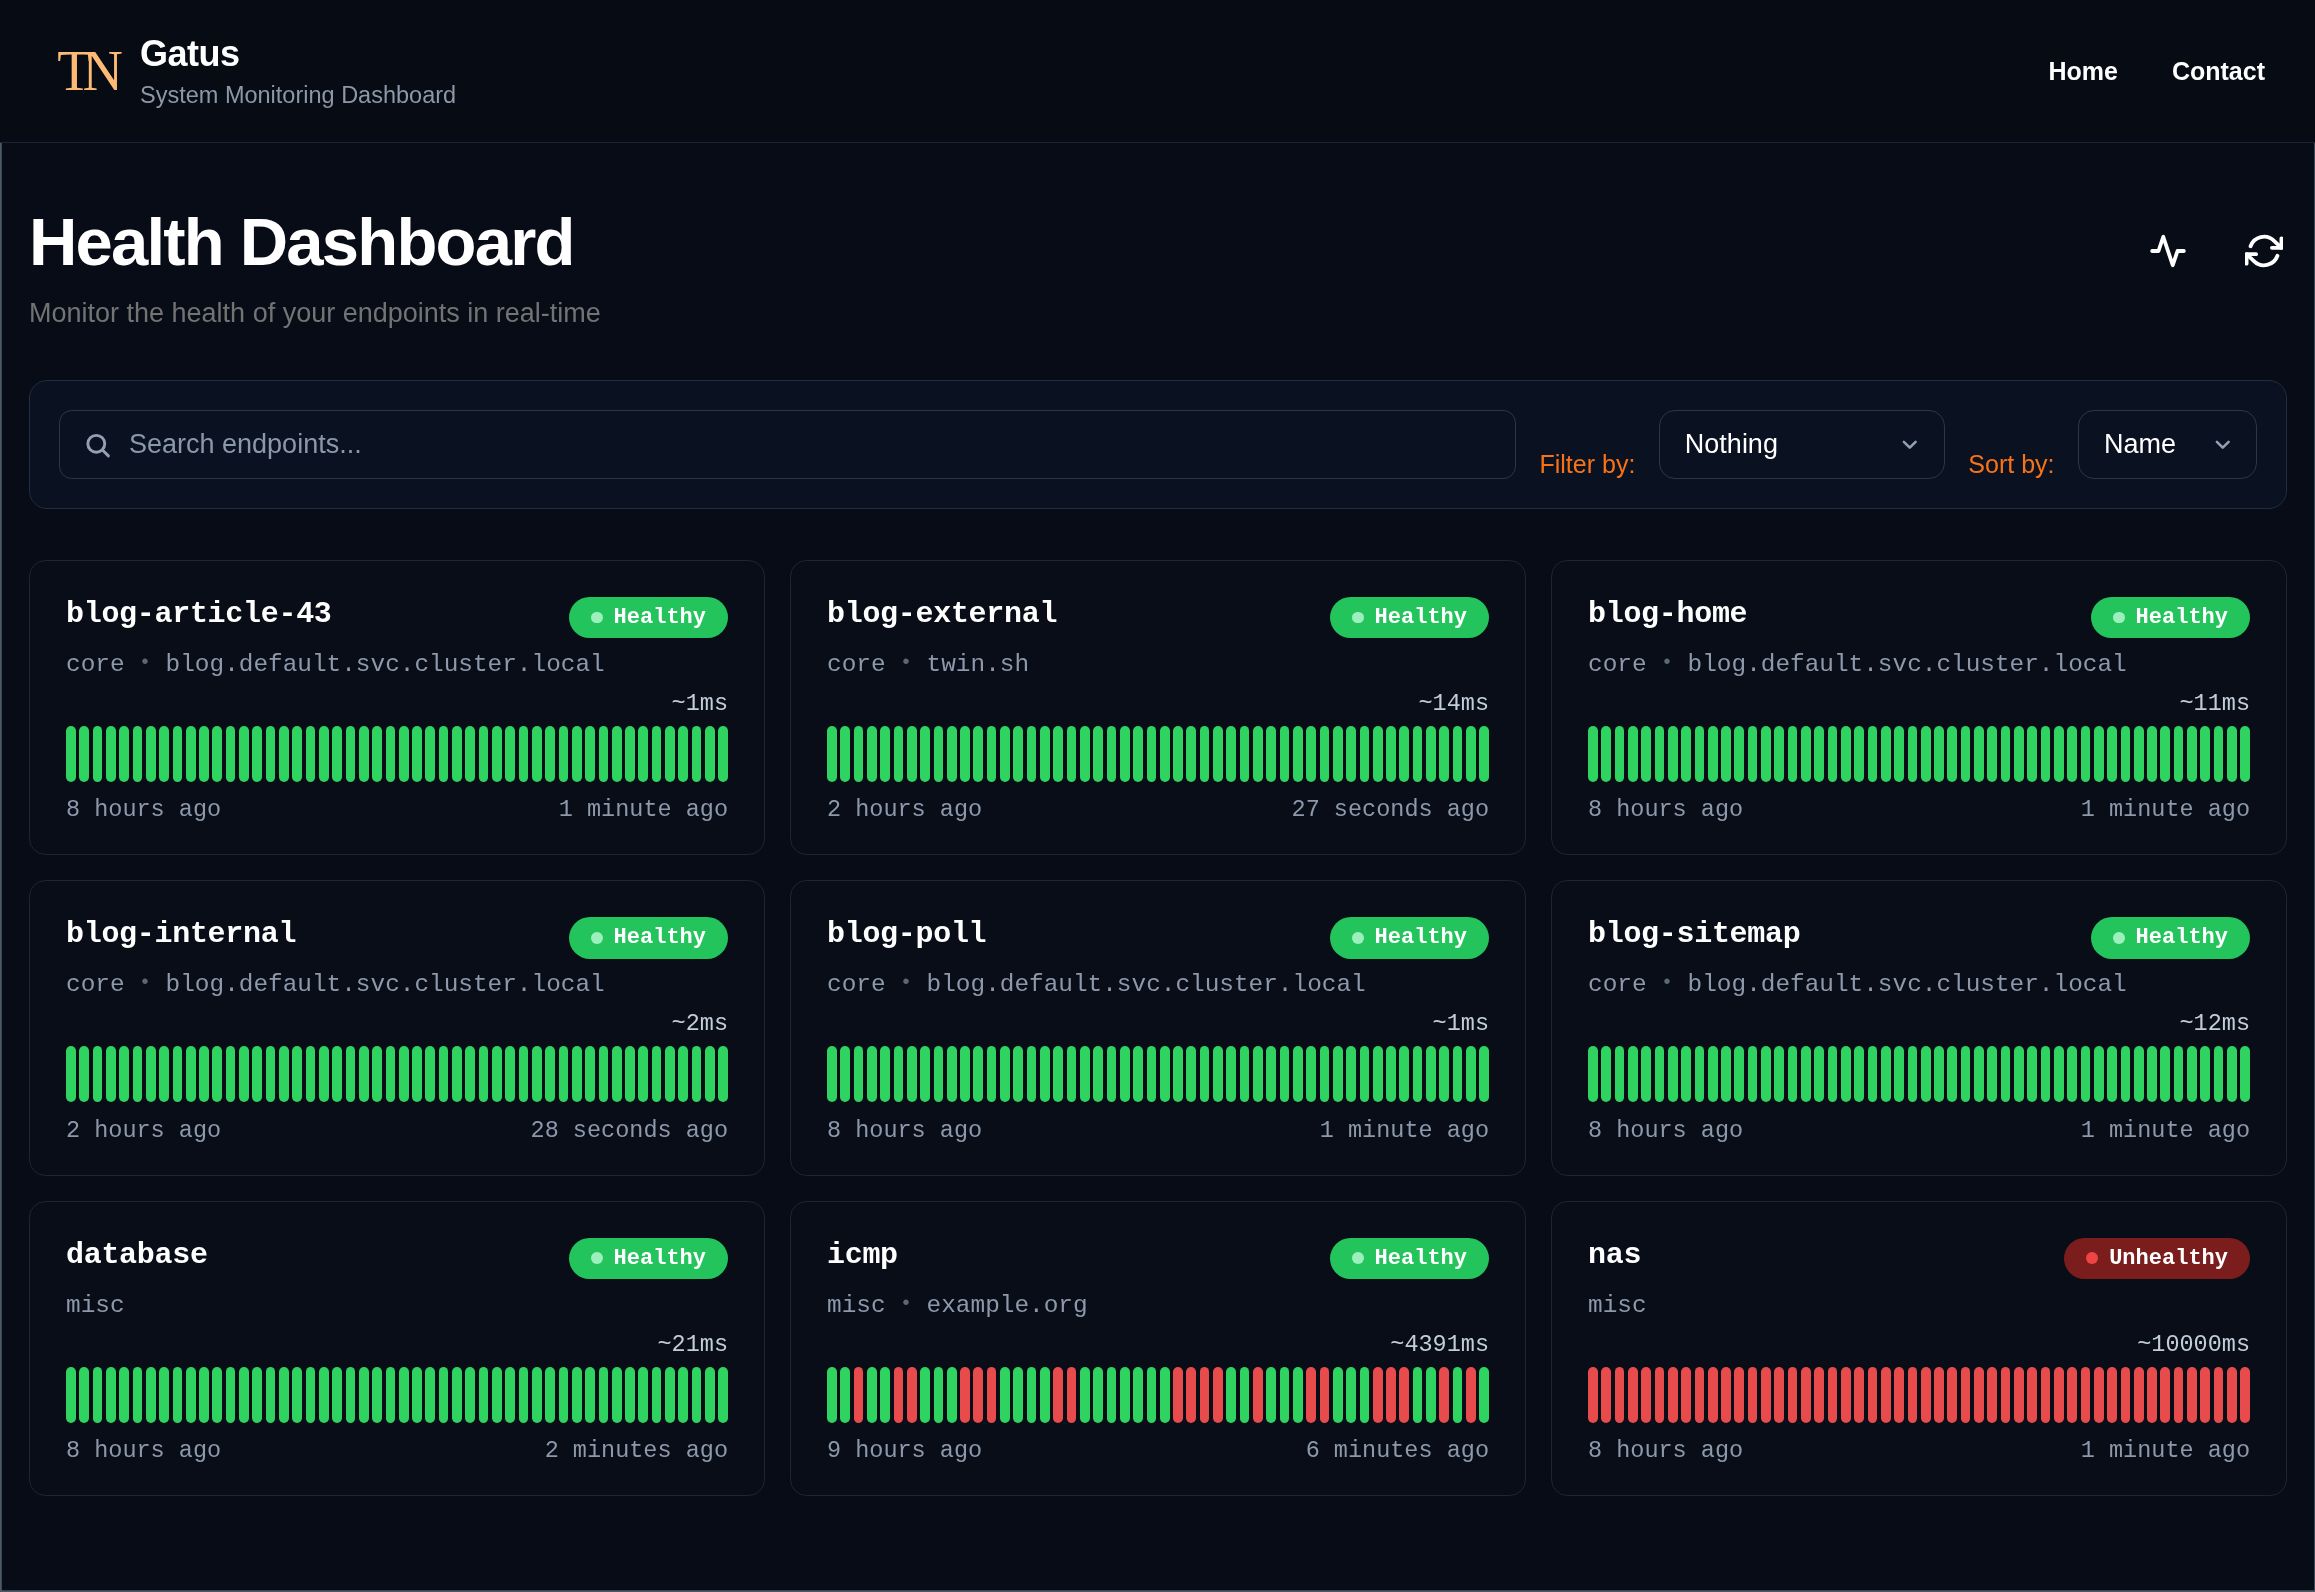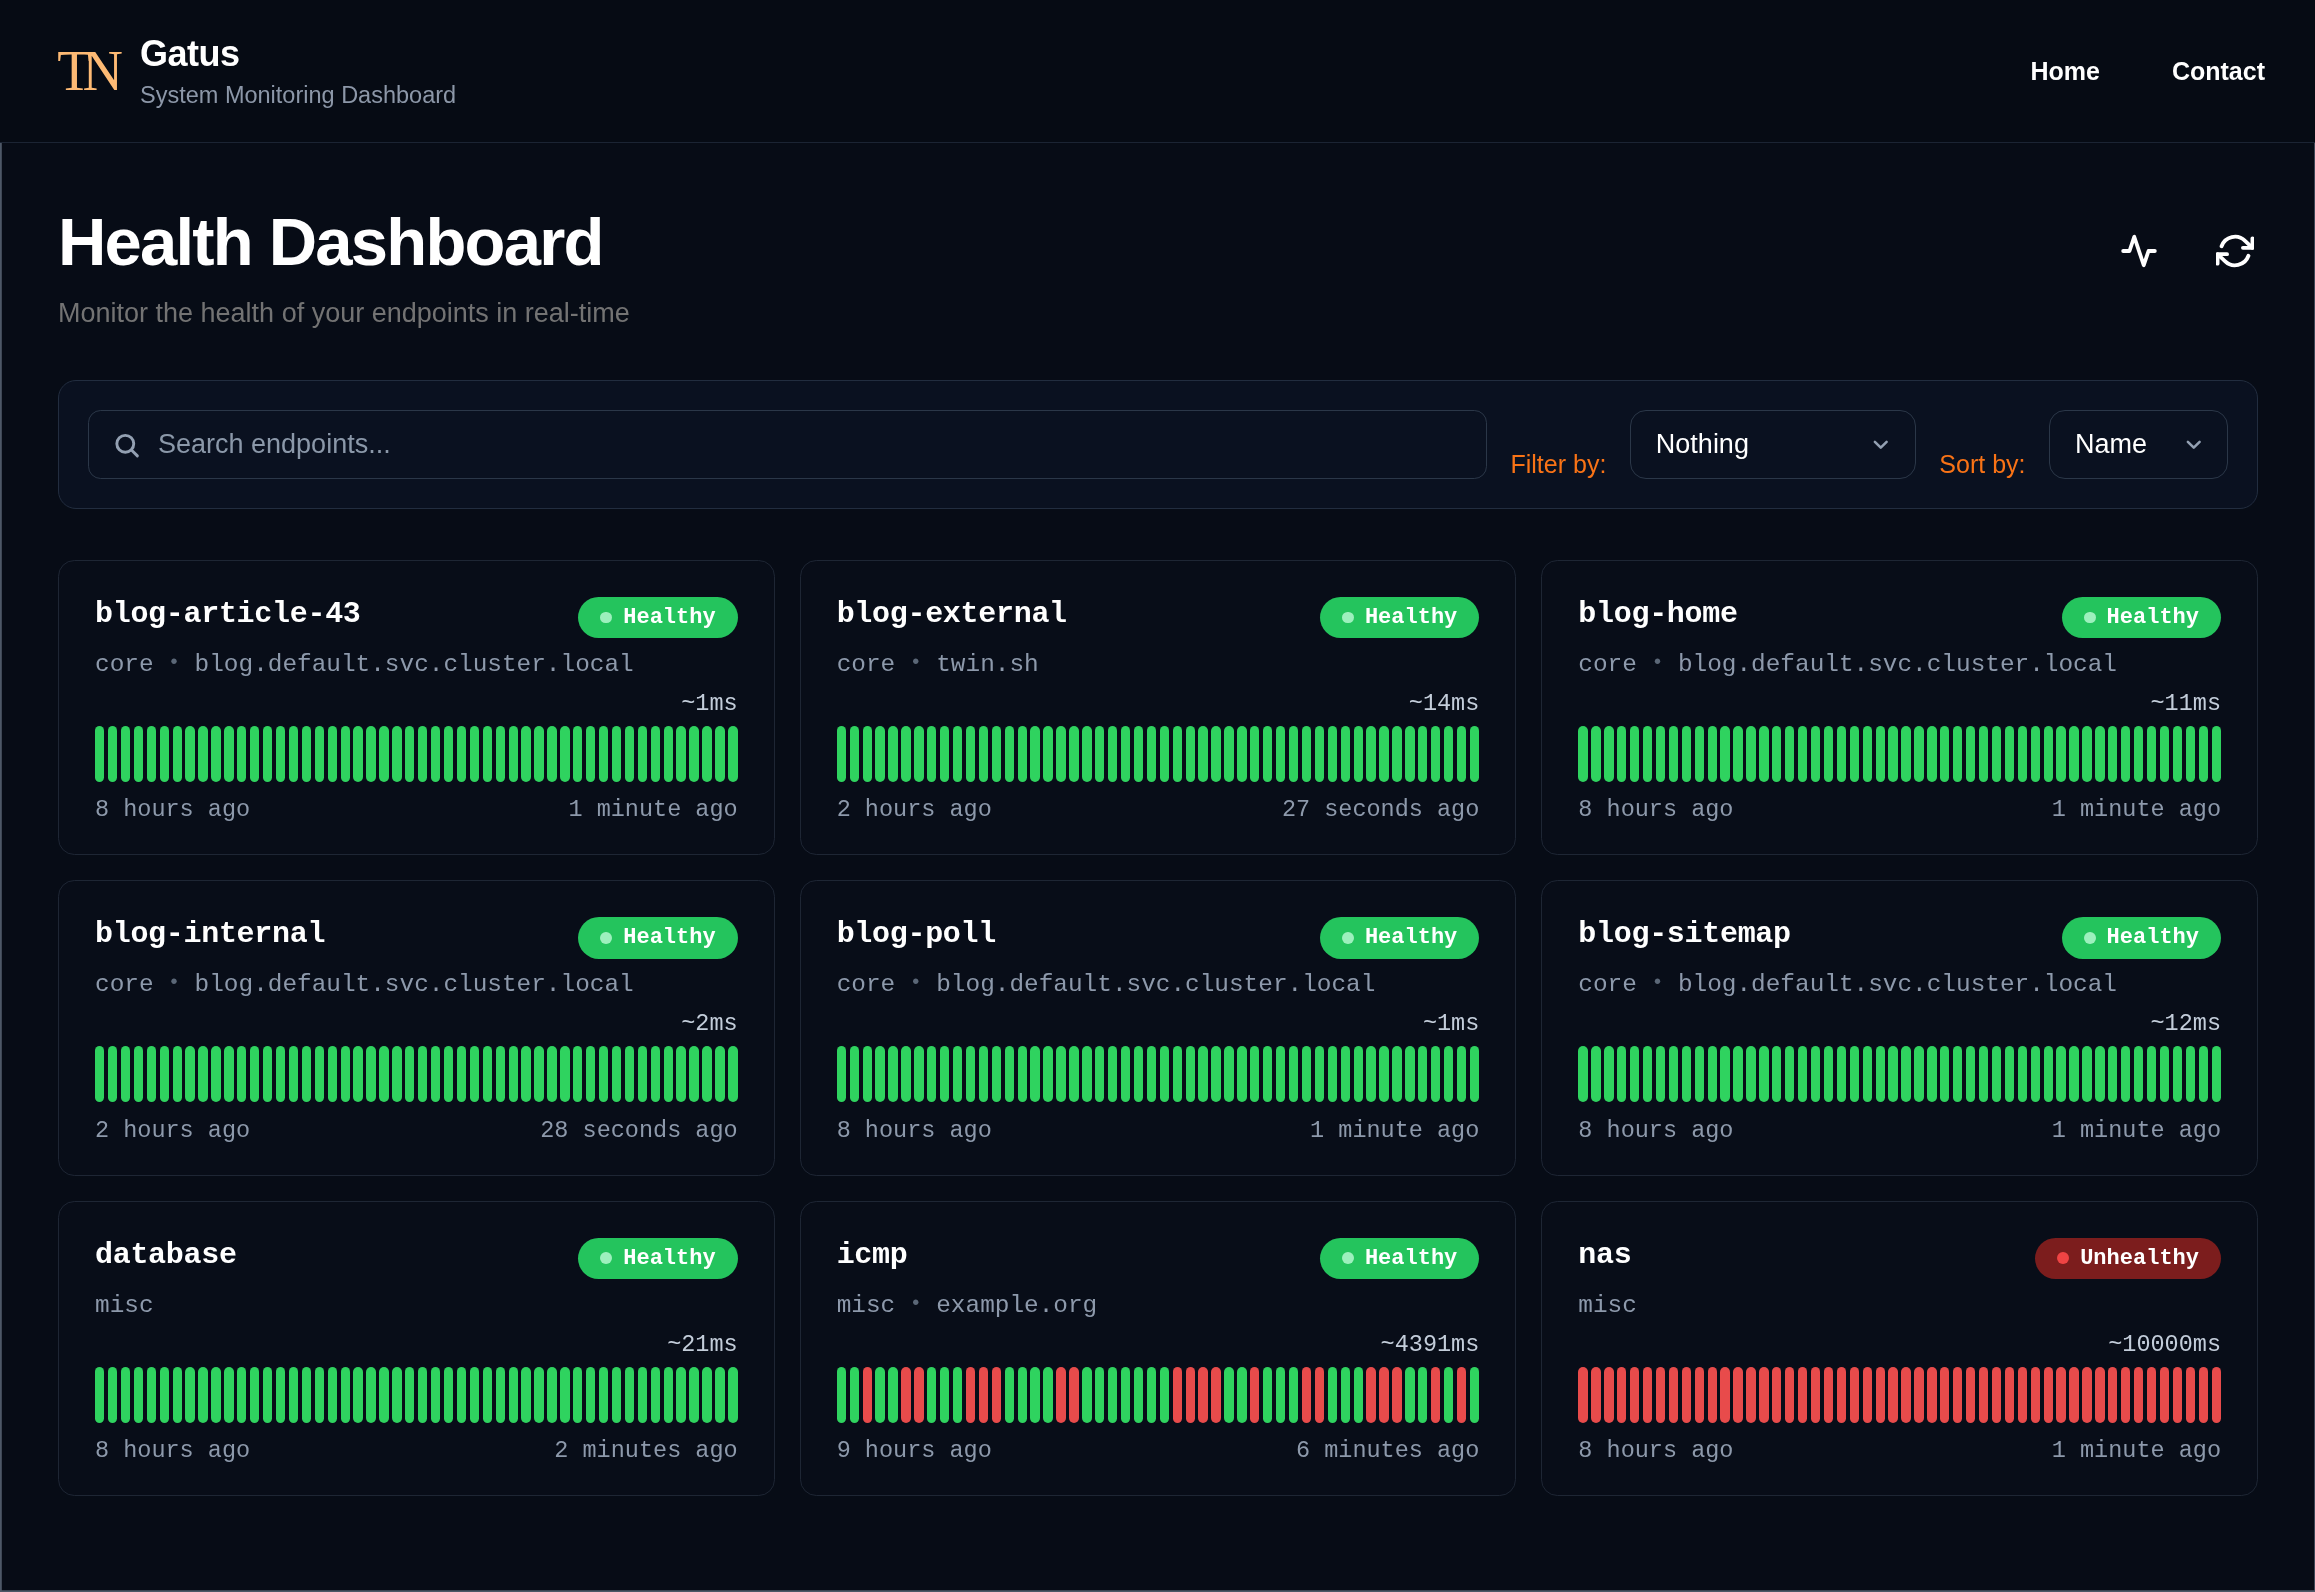--- a/index.html
+++ b/index.html
@@ -32,24 +32,24 @@
     background:#060b14;
   }
   .logo-mark{
     width:69px;height:69px;display:flex;align-items:center;justify-content:center;
     color:#fdba74;font-family:"Liberation Serif", serif;font-size:56px;line-height:1;
     letter-spacing:-9px;user-select:none;
   }
   .brand-text{margin-left:20px;}
   .brand-title{font-size:36px;font-weight:700;letter-spacing:-0.5px;}
   .brand-subtitle{font-size:23.5px;color:#8c97a8;margin-top:7.2px;}
-  .nav{margin-left:auto;display:flex;gap:72px;}
+  .nav{margin-left:auto;display:flex;gap:54px;}
   .nav a{color:#fff;text-decoration:none;font-size:25px;font-weight:700;cursor:pointer;}
   
-  .main{padding:0 58px;}
+  .main{padding:0 29px;}
   .hero{display:flex;align-items:flex-start;justify-content:space-between;margin-top:60px;}
   .page-title{font-size:67px;font-weight:700;letter-spacing:-1.8px;}
   .page-subtitle{font-size:27px;color:#737373;margin-top:18px;}
   .hero-icons{display:flex;gap:58px;margin-top:29px;margin-right:3.6px;}
   .hero-icons svg{width:38px;height:38px;stroke:#ffffff;stroke-width:2.4;fill:none;
     stroke-linecap:round;stroke-linejoin:round;cursor:pointer;}
   
   .toolbar{
     margin-top:51px;
     border:1.8px solid #222d3f;border-radius:18px;

